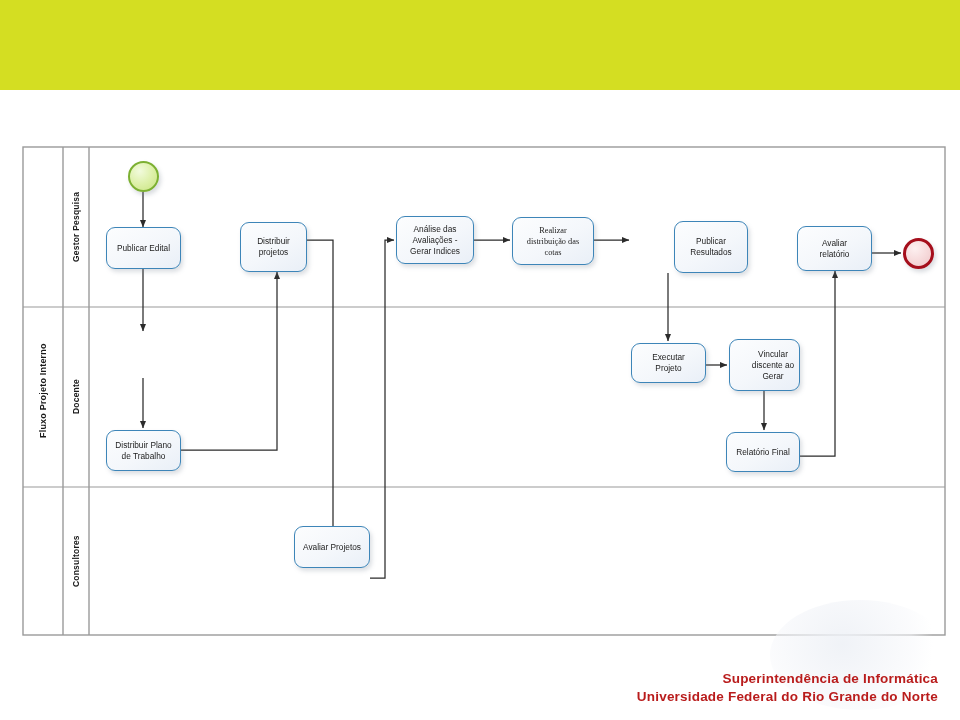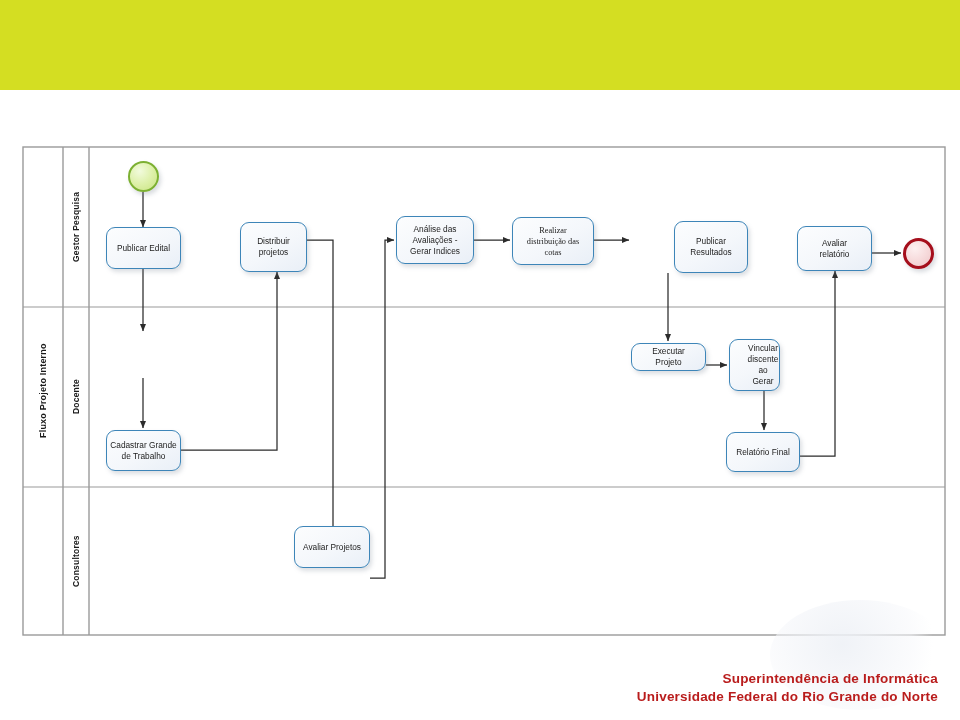--- a/index.html
+++ b/index.html
@@ -176,31 +176,31 @@
   </div>
   <div class="task" style="left:797px;top:226px;width:75px;height:45px;">
     <span>
         <div>Avaliar</div>
         <div>relatório</div>
       </span>
   </div>
 
   <div class="task" style="left:106px;top:430px;width:75px;height:41px;">
     <span>
-        <div>Cadastrar Grande</div>
+        <div>Distribuir Plano</div>
         <div>de Trabalho</div>
       </span>
   </div>
-  <div class="task" style="left:631px;top:343px;width:75px;height:28px;">
+  <div class="task" style="left:631px;top:343px;width:75px;height:40px;">
     <span>
         <div>Executar</div>
         <div>Projeto</div>
       </span>
   </div>
-  <div class="task" style="left:729px;top:339px;width:51px;height:52px;padding-left:20px;">
+  <div class="task" style="left:729px;top:339px;width:71px;height:52px;padding-left:20px;">
     <span>
         <div>Vincular</div>
         <div>discente ao</div>
         <div>Gerar</div>
       </span>
   </div>
   <div class="task" style="left:726px;top:432px;width:74px;height:40px;">
     <span>Relatório Final</span>
   </div>
 

